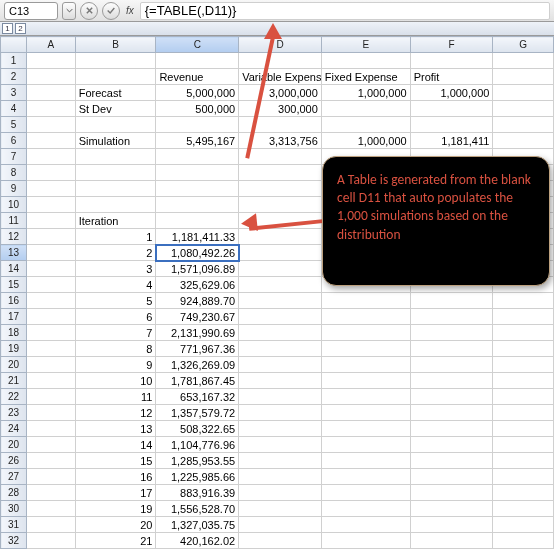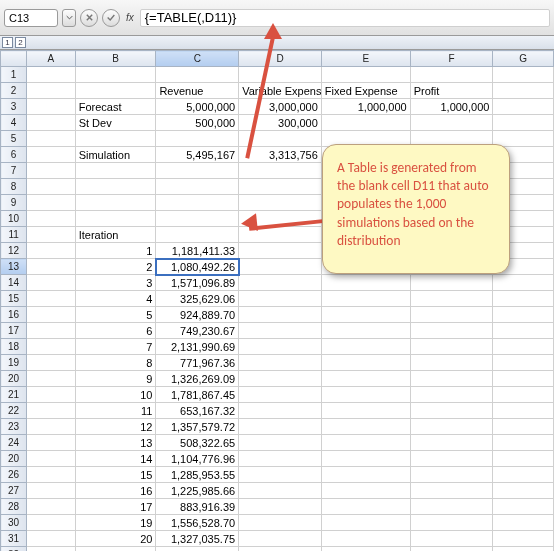--- a/index.html
+++ b/index.html
@@ -7,21 +7,21 @@
     font-family: Verdana, Arial, sans-serif;
     font-size: 11px;
     background: #fff;
     color: #000;
     width: 554px;
     height: 551px;
     overflow: hidden;
     position: relative;
   }
   .fbar {
-    height: 36px;
+    height: 22px;
     background: linear-gradient(#f7f7f7,#e1e1e1);
     border-bottom: 1px solid #9a9a9a;
     display: flex;
     align-items: center;
     padding: 1px 4px;
     gap: 4px;
   }
   .namebox {
     width: 54px;
     height: 18px;
@@ -123,24 +123,24 @@
   .tr { text-align: right; }
   .tl { text-align: left; margin-top: 12px; }
   .selcell {
     outline: 2px solid #3b6fbf;
     outline-offset: -1px;
     position: relative;
   }
   .callout {
     position: absolute;
     left: 322px;
-    top: 144px;
-    width: 188px;
+    top: 156px;
+    width: 228px;
     height: 130px;
-    background: #fef9c3;
+    background: #000000;
     border: 1px solid #bca07e;
     border-radius: 14px;
     box-shadow: 2px 3px 6px rgba(0,0,0,0.35);
     padding: 14px 14px;
     color: #d95140;
     font-family: Calibri, Arial, sans-serif;
     font-size: 13.5px;
     line-height: 1.35;
   }
   .arrow1 {

